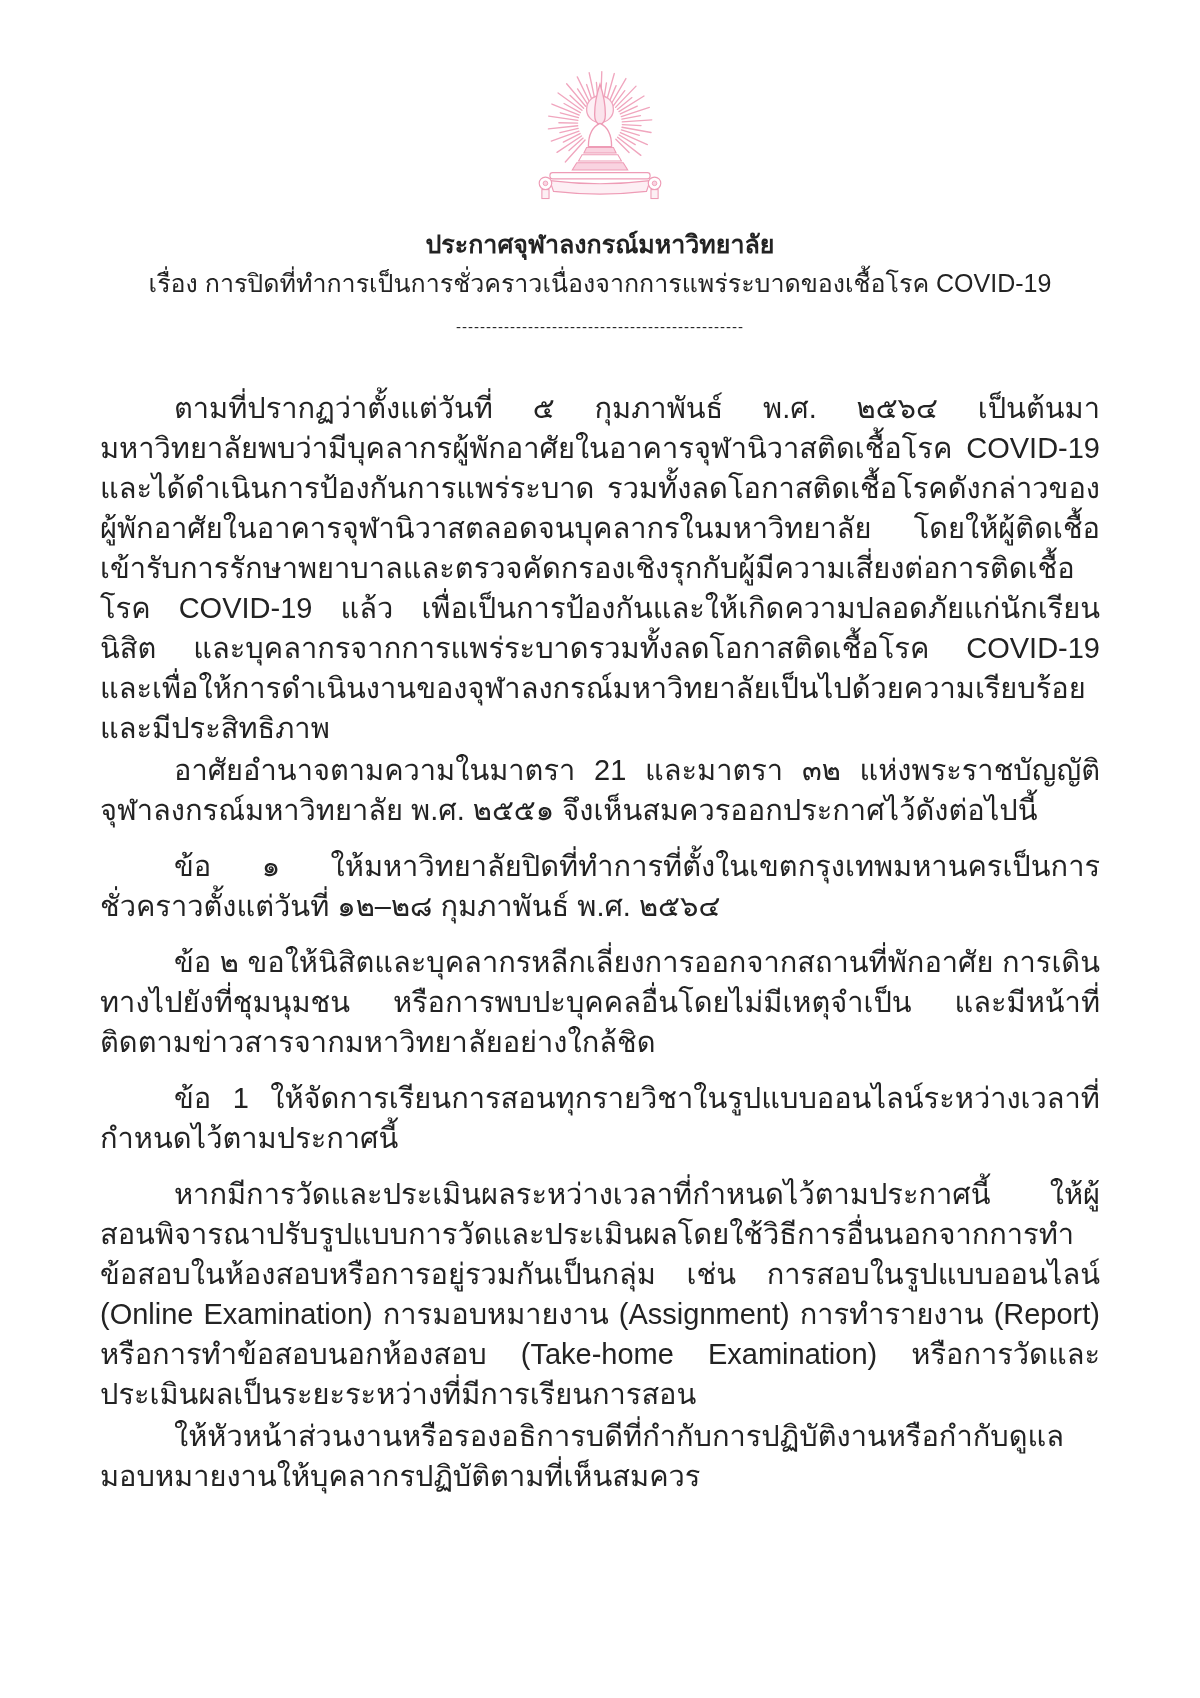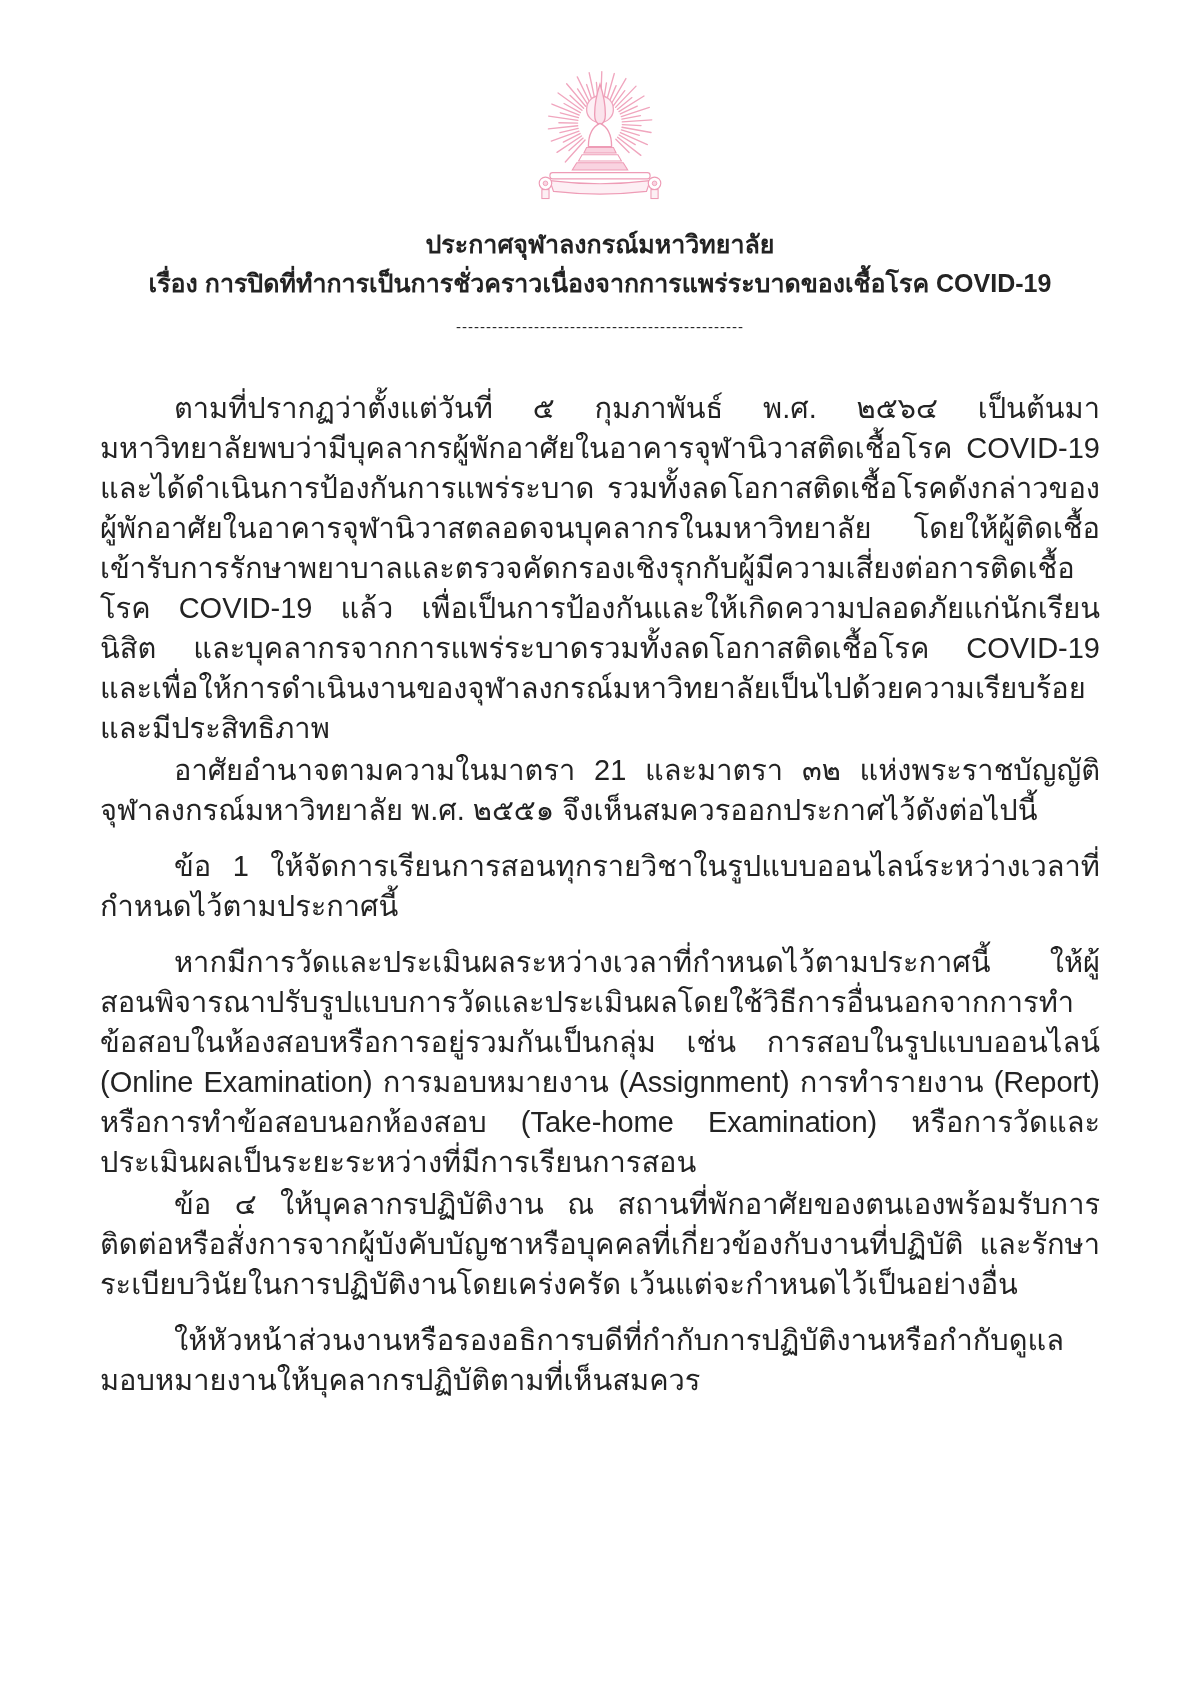--- a/index.html
+++ b/index.html
@@ -31,21 +31,21 @@
     text-align: center;
     font-size: 25px;
     font-weight: bold;
     line-height: 37px;
     margin: 6px 0 0 0;
     color: #232323;
   }
   .doc-subject {
     text-align: center;
     font-size: 25px;
-    font-weight: bold;
+    font-weight: normal;
     line-height: 37px;
     margin: 2px 0 0 0;
     color: #232323;
   }
   .divider {
     text-align: center;
     font-size: 15px;
     letter-spacing: 1px;
     line-height: 18px;
     margin-top: 16px;
@@ -139,19 +139,20 @@
     </svg>
   </div>
 
   <h1 class="doc-title">ประกาศจุฬาลงกรณ์มหาวิทยาลัย</h1>
   <h2 class="doc-subject">เรื่อง การปิดที่ทำการเป็นการชั่วคราวเนื่องจากการแพร่ระบาดของเชื้อโรค COVID-19</h2>
   <div class="divider">------------------------------------------------</div>
 
   <div class="doc-body">
     <p class="p-tight">ตามที่ปรากฏว่าตั้งแต่วันที่ ๕ กุมภาพันธ์ พ.ศ. ๒๕๖๔ เป็นต้นมา มหาวิทยาลัยพบว่ามีบุคลากรผู้พักอาศัยในอาคารจุฬานิวาสติดเชื้อโรค COVID-19 และได้ดำเนินการป้องกันการแพร่ระบาด รวมทั้งลดโอกาสติดเชื้อโรคดังกล่าวของผู้พักอาศัยในอาคารจุฬานิวาสตลอดจนบุคลากรในมหาวิทยาลัย โดยให้ผู้ติดเชื้อเข้ารับการรักษาพยาบาลและตรวจคัดกรองเชิงรุกกับผู้มีความเสี่ยงต่อการติดเชื้อโรค COVID-19 แล้ว เพื่อเป็นการป้องกันและให้เกิดความปลอดภัยแก่นักเรียน นิสิต และบุคลากรจากการแพร่ระบาดรวมทั้งลดโอกาสติดเชื้อโรค COVID-19 และเพื่อให้การดำเนินงานของจุฬาลงกรณ์มหาวิทยาลัยเป็นไปด้วยความเรียบร้อยและมีประสิทธิภาพ</p>
     <p>อาศัยอำนาจตามความในมาตรา 21 และมาตรา ๓๒ แห่งพระราชบัญญัติจุฬาลงกรณ์มหาวิทยาลัย พ.ศ. ๒๕๕๑ จึงเห็นสมควรออกประกาศไว้ดังต่อไปนี้</p>
+    <p>ข้อ ๑ ให้มหาวิทยาลัยปิดที่ทำการที่ตั้งในเขตกรุงเทพมหานครเป็นการชั่วคราวตั้งแต่วันที่ ๑๒–๒๘ กุมภาพันธ์ พ.ศ. ๒๕๖๔</p>
+    <p>ข้อ ๒ ขอให้นิสิตและบุคลากรหลีกเลี่ยงการออกจากสถานที่พักอาศัย การเดินทางไปยังที่ชุมนุมชน หรือการพบปะบุคคลอื่นโดยไม่มีเหตุจำเป็น และมีหน้าที่ติดตามข่าวสารจากมหาวิทยาลัยอย่างใกล้ชิด</p>
     <p>ข้อ 1 ให้จัดการเรียนการสอนทุกรายวิชาในรูปแบบออนไลน์ระหว่างเวลาที่กำหนดไว้ตามประกาศนี้</p>
     <p class="p-tight">หากมีการวัดและประเมินผลระหว่างเวลาที่กำหนดไว้ตามประกาศนี้ ให้ผู้สอนพิจารณาปรับรูปแบบการวัดและประเมินผลโดยใช้วิธีการอื่นนอกจากการทำข้อสอบในห้องสอบหรือการอยู่รวมกันเป็นกลุ่ม เช่น การสอบในรูปแบบออนไลน์ (Online Examination) การมอบหมายงาน (Assignment) การทำรายงาน (Report) หรือการทำข้อสอบนอกห้องสอบ (Take-home Examination) หรือการวัดและประเมินผลเป็นระยะระหว่างที่มีการเรียนการสอน</p>
-    <p>ข้อ ๔ ให้บุคลากรปฏิบัติงาน ณ สถานที่พักอาศัยของตนเองพร้อมรับการติดต่อหรือสั่งการจากผู้บังคับบัญชาหรือบุคคลที่เกี่ยวข้องกับงานที่ปฏิบัติ และรักษาระเบียบวินัยในการปฏิบัติงานโดยเคร่งครัด เว้นแต่จะกำหนดไว้เป็นอย่างอื่น</p>
     <p>ให้หัวหน้าส่วนงานหรือรองอธิการบดีที่กำกับการปฏิบัติงานหรือกำกับดูแล มอบหมายงานให้บุคลากรปฏิบัติตามที่เห็นสมควร</p>
   </div>
 
 </div>
 
 </body></html>

